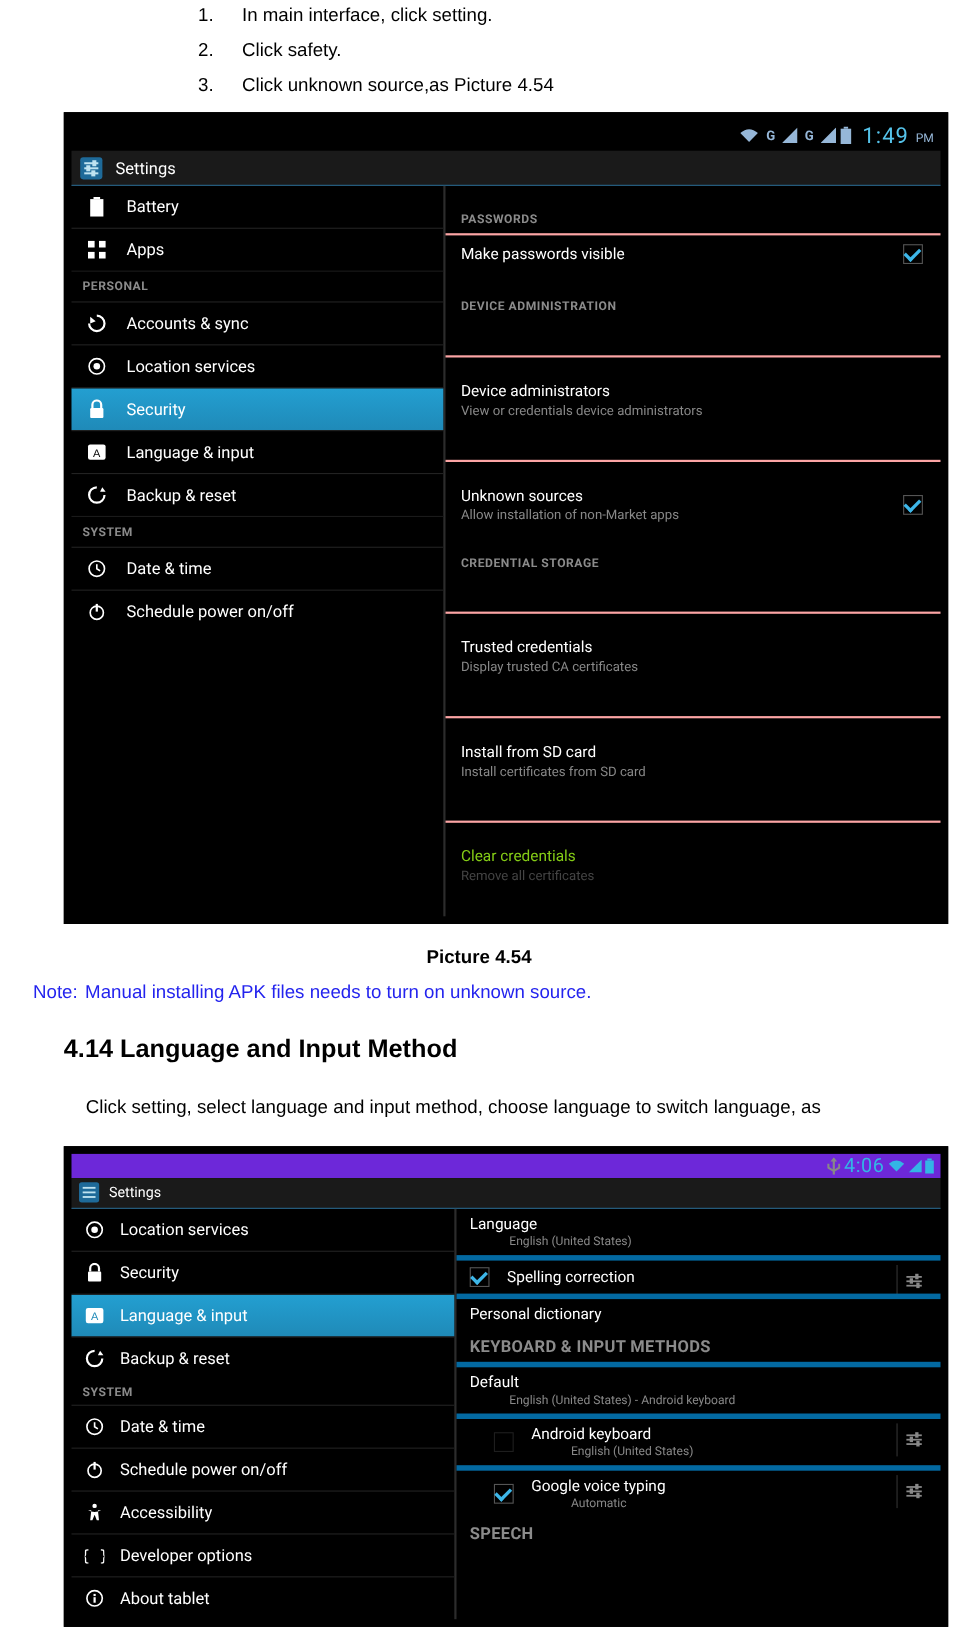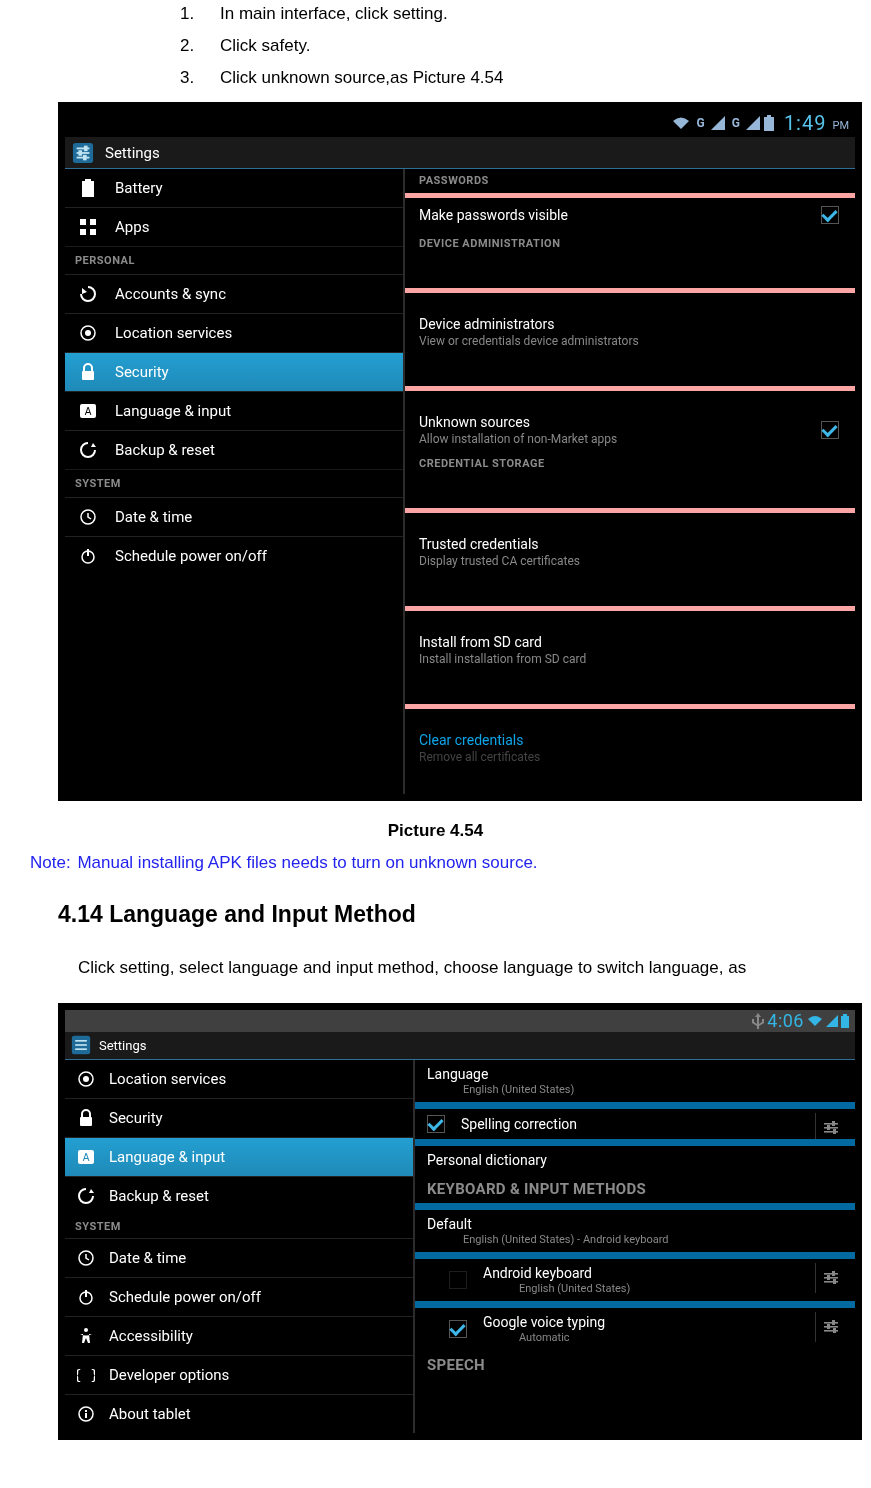--- a/index.html
+++ b/index.html
@@ -67,48 +67,48 @@
   }
   .sb-row {
     display:flex; align-items:center; padding:8px 12px; color:#fff; font-size:15px;
     border-top:1px solid #222;
   }
   .sb-row.notop { border-top:none; }
   .sb-row.sel { background:linear-gradient(#239fd1,#1f8ab8); }
   .sb-ico { width:22px; height:22px; margin-right:16px; display:flex; align-items:center; justify-content:center; }
   .sb-ico svg { width:18px; height:18px; }
   .right { flex:1; }
-  .r-head { color:#8b8b8b; font-size:11px; font-weight:bold; padding:5px 14px 6px 14px; letter-spacing:0.5px; }
+  .r-head { color:#8b8b8b; font-size:11px; font-weight:bold; padding:24px 14px 6px 14px; letter-spacing:0.5px; }
   .r-row {
     padding:8px 14px; color:#fff; display:flex; align-items:center;
-    justify-content:space-between; border-top:5px solid #fca5a5;
+    justify-content:space-between; border-top:2px solid #fca5a5;
   }
   .r-row.slim { padding-top:23px; padding-bottom:6px;margin-top:32px; }
   .r-titles {}
   .r-title { color:#fff; font-size:14px; }
   .r-sub { color:#888; font-size:12px; margin-top:2px; }
-  .r-row.dis .r-title { color:#0ea5e9; }
+  .r-row.dis .r-title { color:#84cc16; }
   .r-row.dis .r-sub { color:#444; }
   .chk {
     width:18px; height:18px; border:1px solid #555; position:relative; flex-shrink:0;
     margin-right:2px;
   }
   .chk.on::after {
     content:""; position:absolute; left:3px; top:0px; width:6px; height:11px;
     border:solid #3db6e8; border-width:0 3px 3px 0; transform:rotate(45deg);
   }
   .caption { text-align:center; font-weight:bold; font-size:17px; margin:20px 0 12px 0; }
   .note { color:#2323ee; font-size:17px; margin-bottom:28px; }
   .note .nl { margin-left:2px; }
   .section-h { font-size:23px; font-weight:bold; margin:10px 0 26px 28px; }
   .para { font-size:17px; margin:0 0 20px 48px; text-align:justify; line-height:1.7; }
   
   .statusbar2 {
     height: 22px;
-    background:#404040;
+    background:#6d28d9;
     display:flex; align-items:center; justify-content:flex-end;
     padding:0 6px; color:#33b5e5; font-size:13px; gap:3px;
   }
   .statusbar2 .time { font-family:"Segoe UI", Roboto, sans-serif; font-size:18px; letter-spacing:0.5px; }
   .statusbar2 .ico svg { display:block; }
   .titlebar2 {
     height: 28px; background:#1a1a1a; display:flex; align-items:center;
     padding-left:6px; border-bottom:1px solid #2c6e96;
   }
   .titlebar2 .tb-text { color:#fff; font-size:13px; margin-left:8px; }
@@ -117,21 +117,21 @@
     display:flex; align-items:center; padding:8px 10px; color:#fff; font-size:15px;
     border-top:1px solid #222;
   }
   .sb2-row.notop { border-top:none; }
   .sb2-row.sel { background:linear-gradient(#239fd1,#1f8ab8); }
   .sb2-ico { width:22px; height:22px; margin-right:12px; display:flex; align-items:center; justify-content:center; }
   .sb2-head { color:#8b8b8b; font-size:11px; font-weight:bold; padding:5px 10px; letter-spacing:0.5px; }
   .right2 { flex:1; }
   .r2-row {
     padding:6px 12px; color:#fff; display:flex; align-items:center;
-    border-top:7px solid #0369a1; position:relative;
+    border-top:5px solid #0369a1; position:relative;
   }
   .r2-row.notop { border-top:none; }
   .r2-title { font-size:14px; color:#fff; }
   .r2-sub { font-size:11px; color:#888; margin-top:1px;margin-left:36px; }
   .r2-chk {
     width:18px; height:18px; border:1px solid #555; flex-shrink:0; margin-right:16px; position:relative;
   }
   .r2-chk.on::after {
     content:""; position:absolute; left:3px; top:0px; width:6px; height:11px;
     border:solid #3db6e8; border-width:0 3px 3px 0; transform:rotate(45deg);
@@ -321,21 +321,21 @@
         <div class="r-head">CREDENTIAL STORAGE</div>
         <div class="r-row slim">
           <div class="r-titles">
             <div class="r-title">Trusted credentials</div>
             <div class="r-sub">Display trusted CA certificates</div>
           </div>
         </div>
         <div class="r-row slim">
           <div class="r-titles">
             <div class="r-title">Install from SD card</div>
-            <div class="r-sub">Install installation from SD card</div>
+            <div class="r-sub">Install certificates from SD card</div>
           </div>
         </div>
         <div class="r-row slim dis">
           <div class="r-titles">
             <div class="r-title">Clear credentials</div>
             <div class="r-sub">Remove all certificates</div>
           </div>
         </div>
         <div style="height:24px"></div>
       </div>

